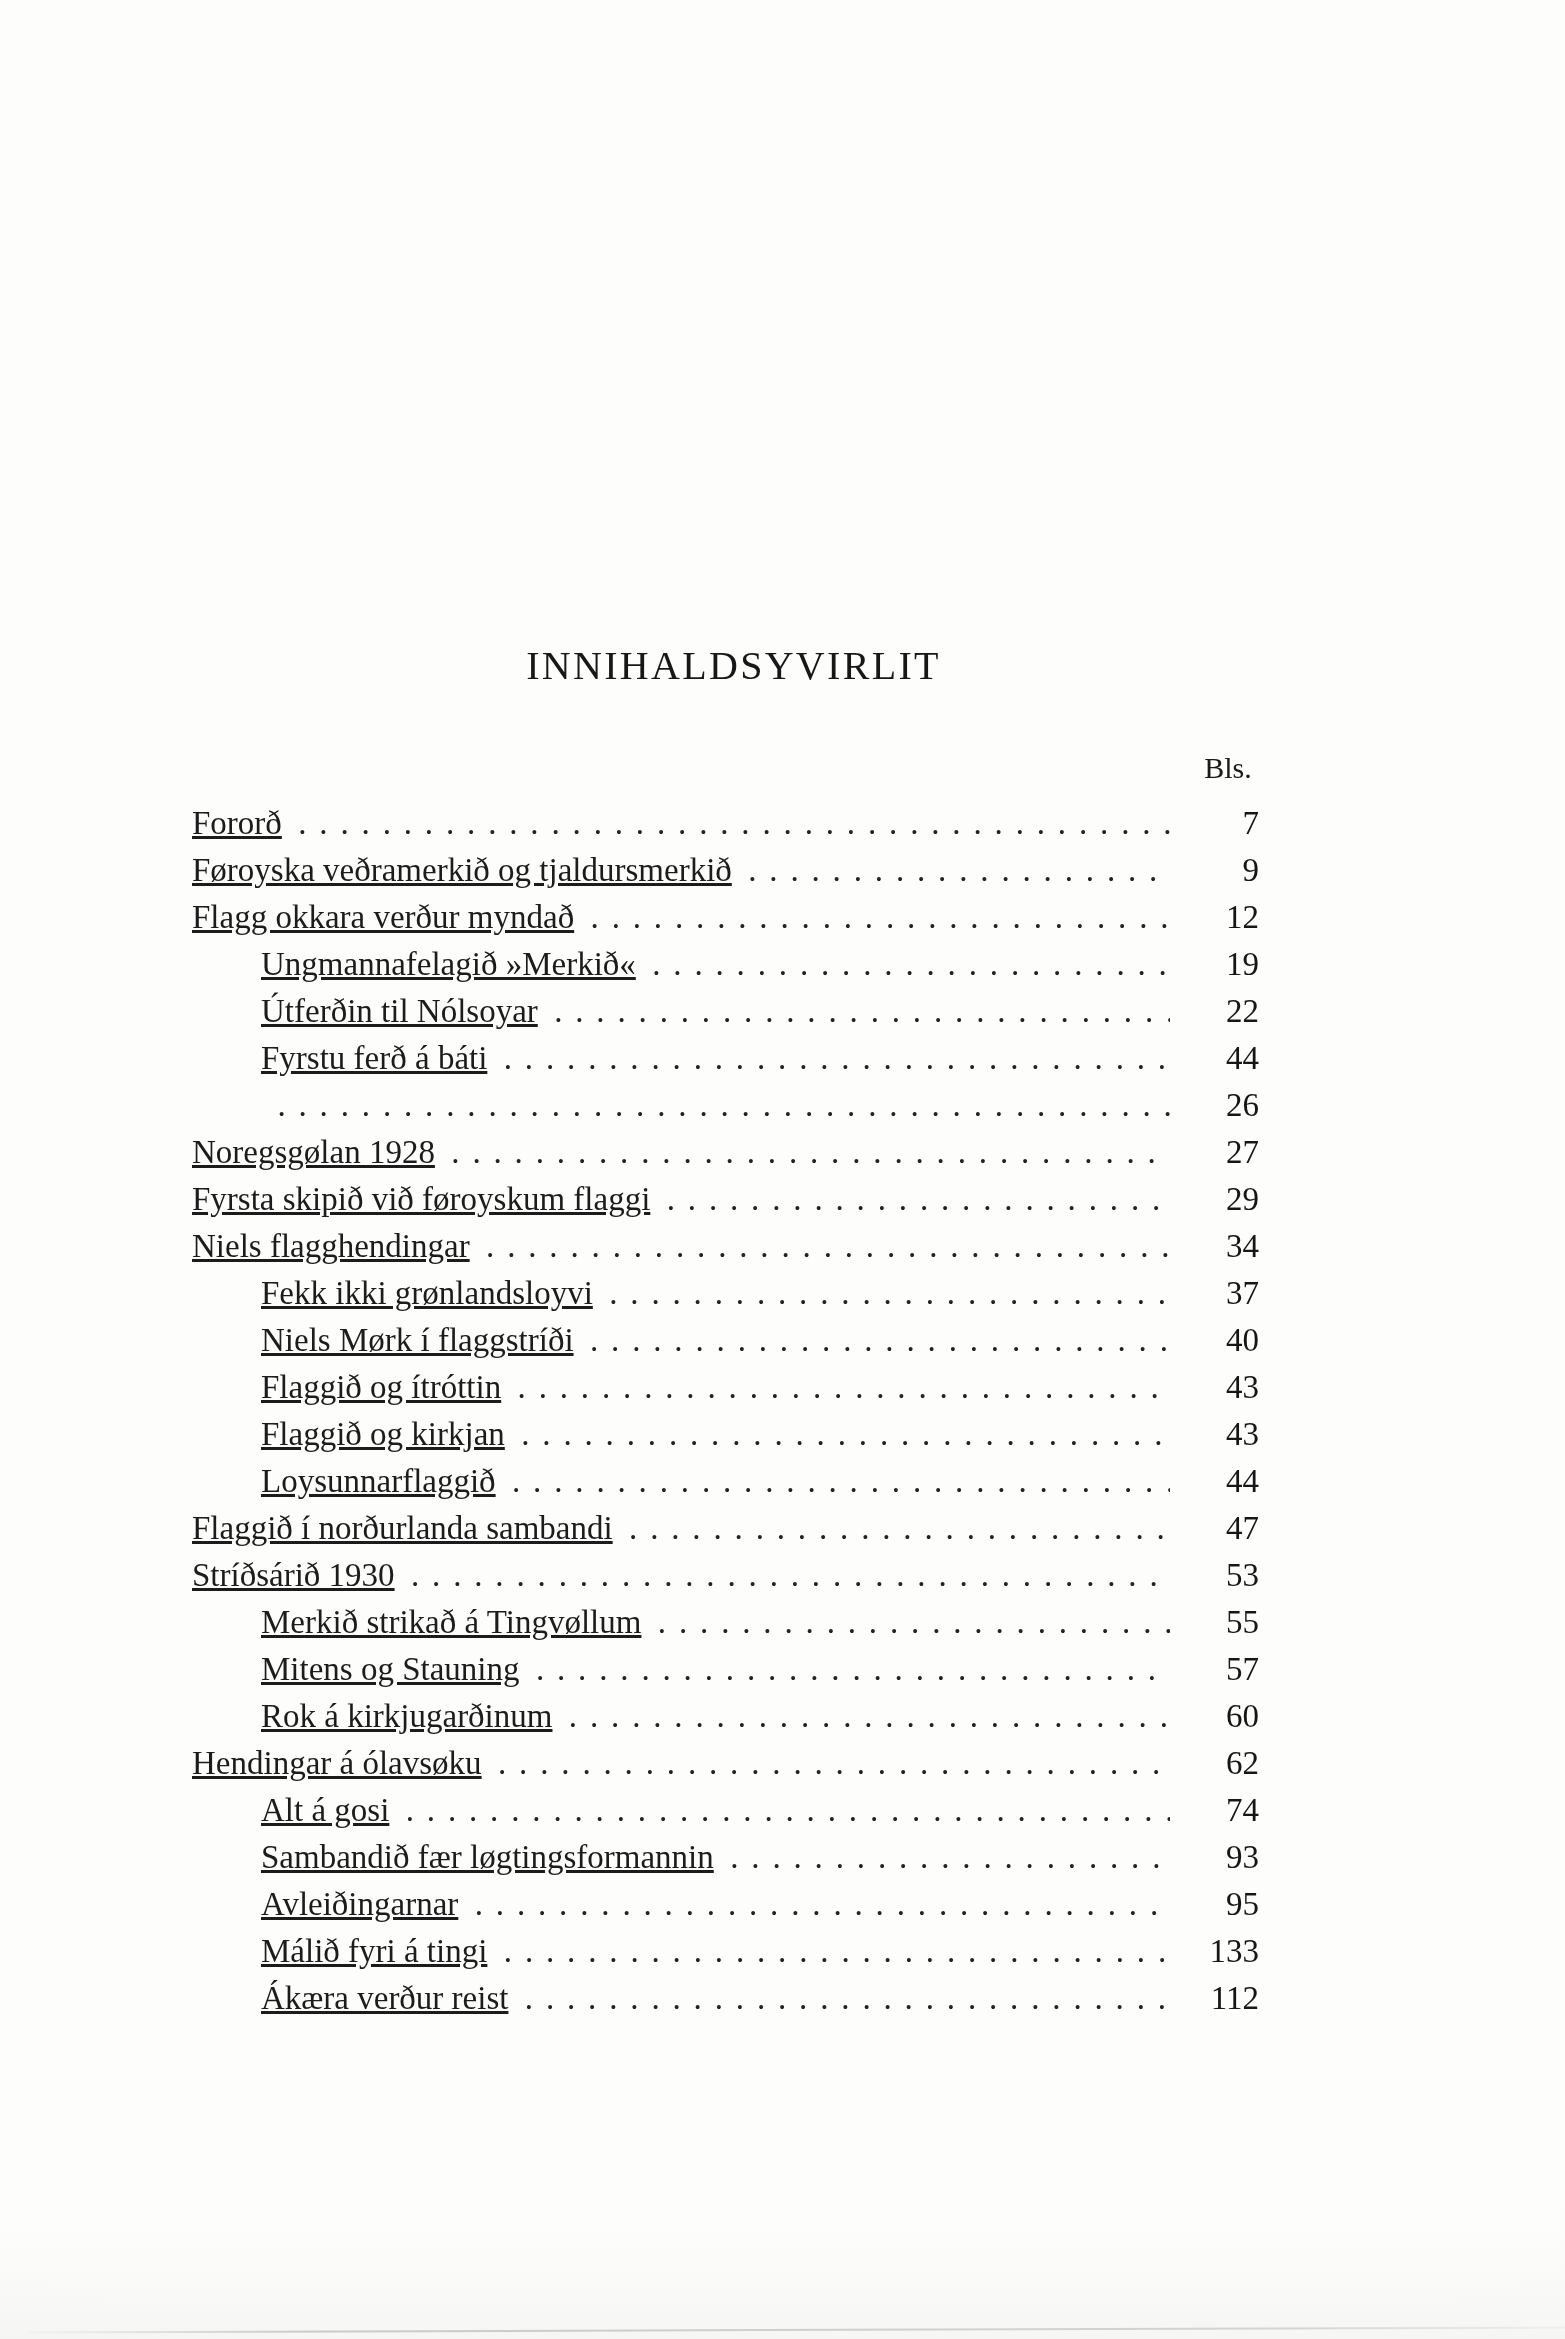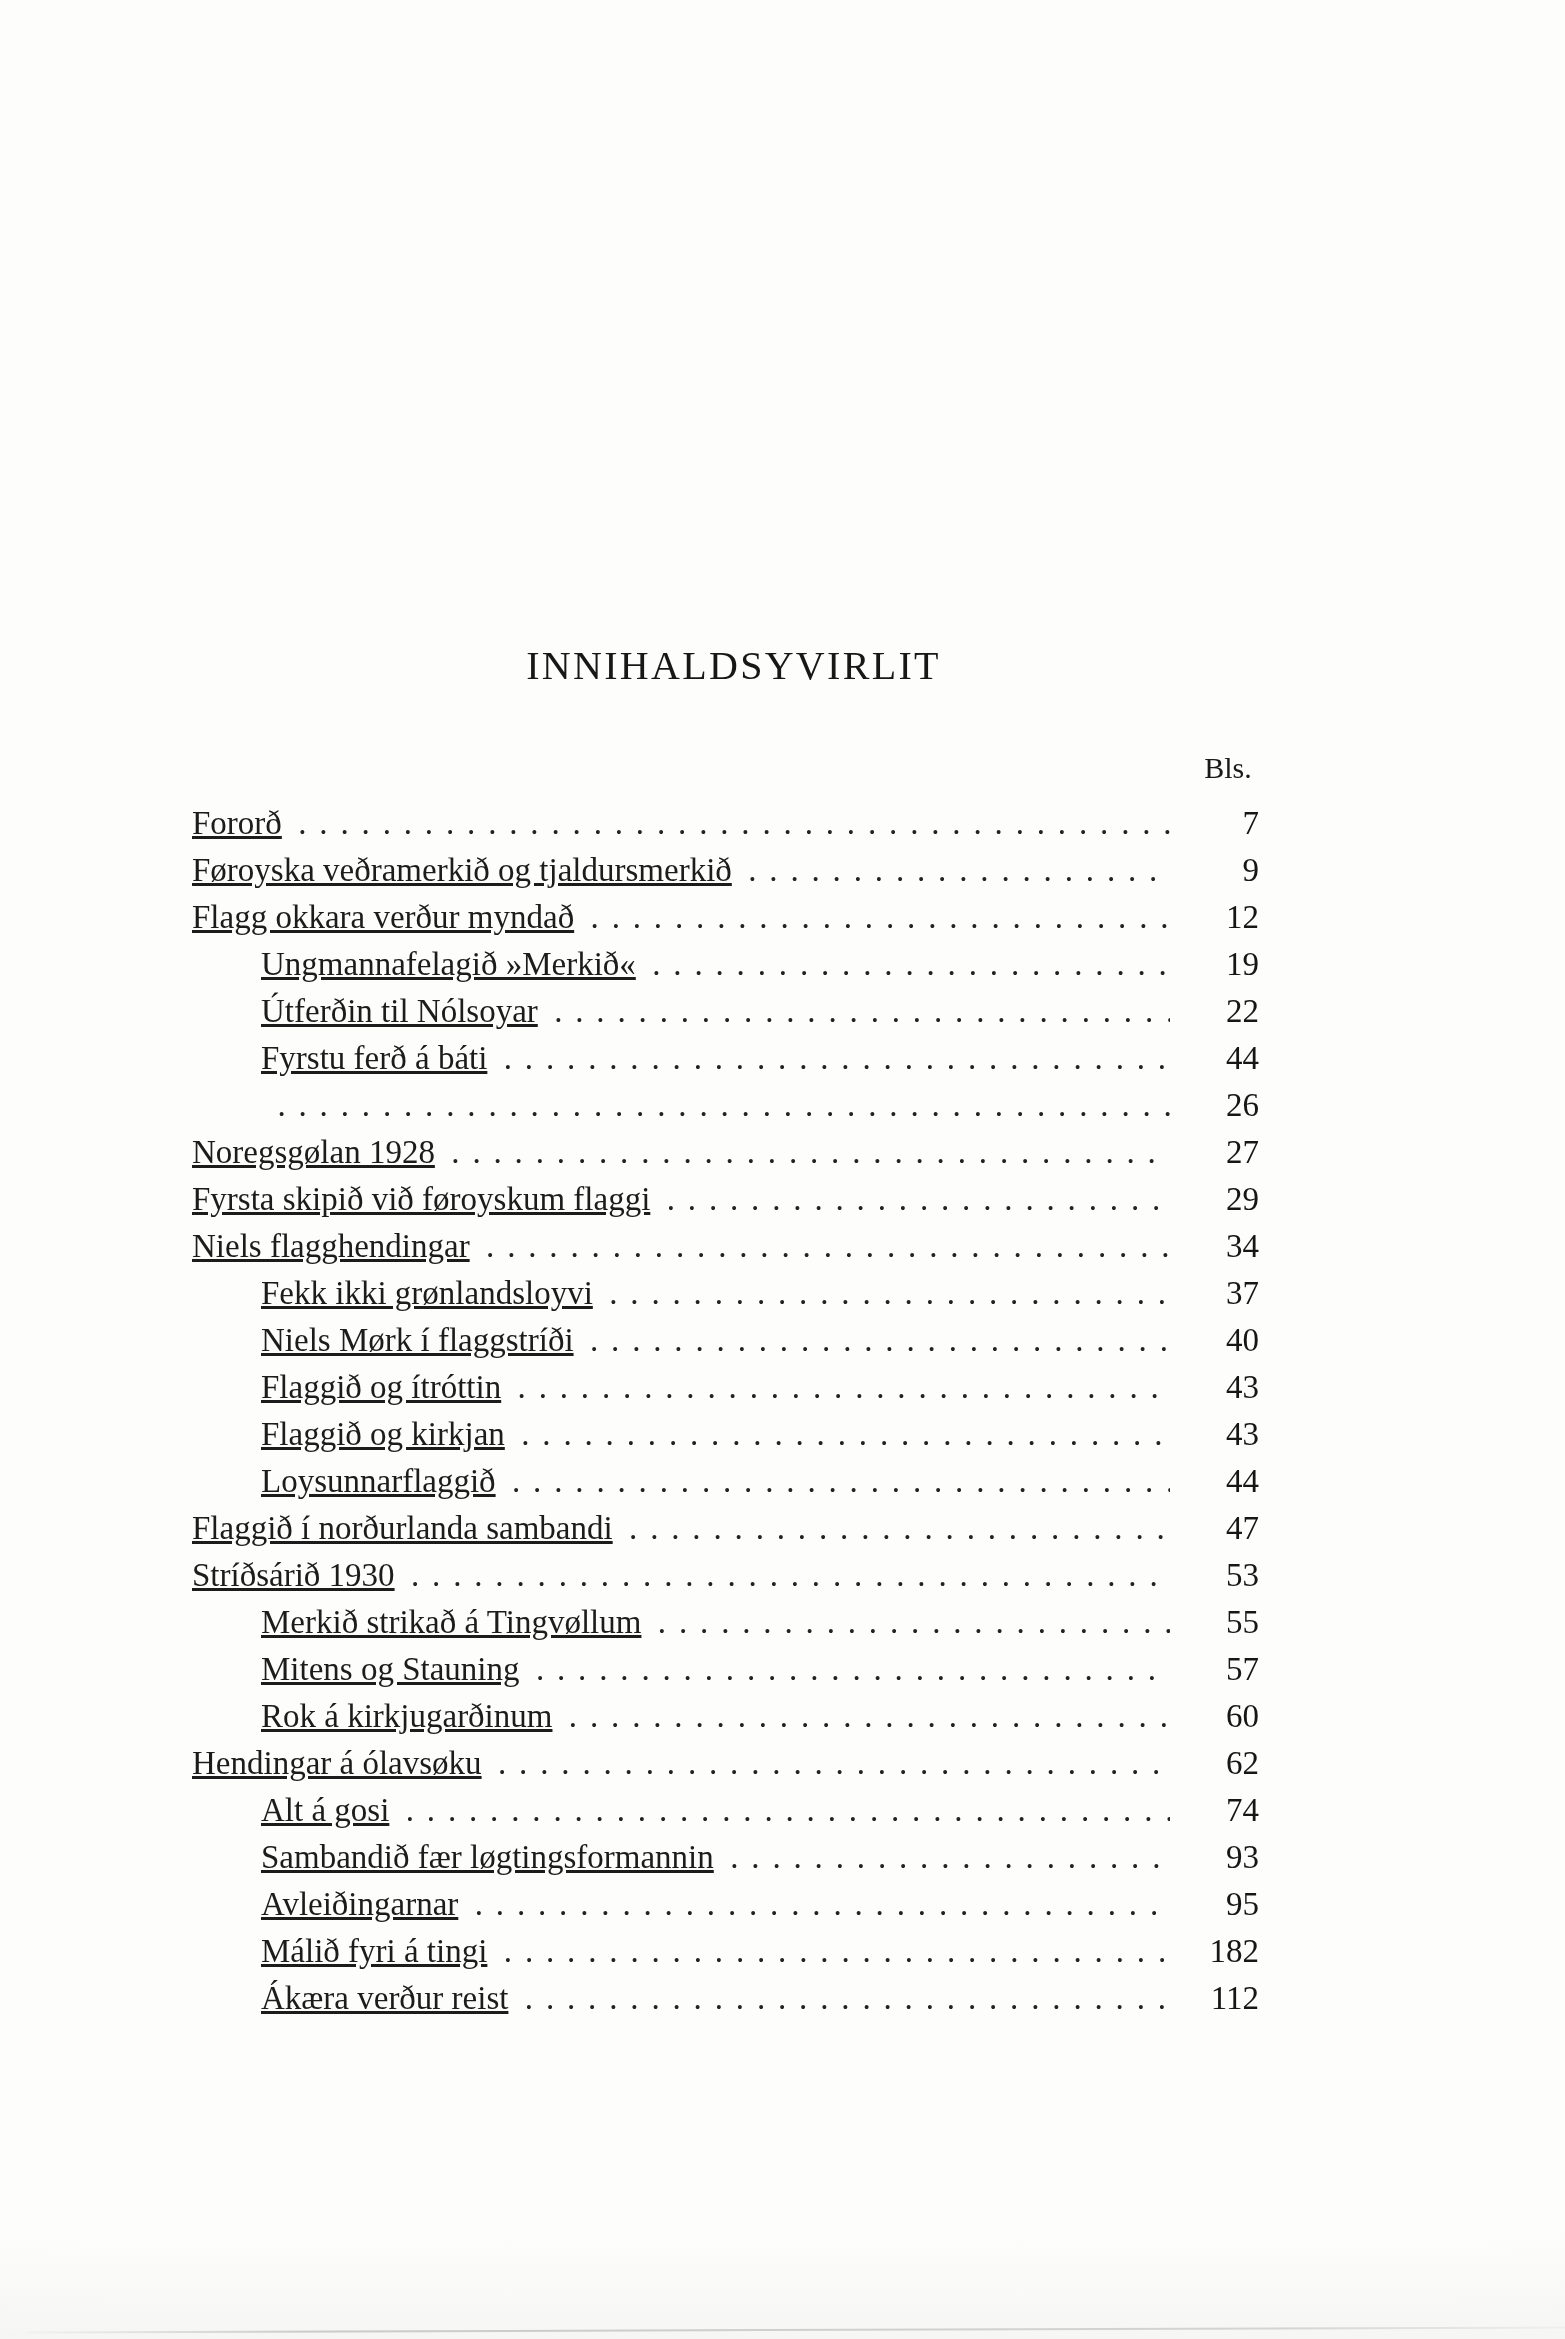--- a/index.html
+++ b/index.html
@@ -229,21 +229,21 @@
       <span class="toc-page">93</span>
     </div>
       <div class="toc-row indent-1">
       <span class="toc-label">Avleiðingarnar</span>
       <span class="toc-dots-wrap"><span class="toc-dots">. . . . . . . . . . . . . . . . . . . . . . . . . . . . . . . . . . . . . . . . . . . . . . . . . . . . . . . . . . . . . . . . . . . . . .</span></span>
       <span class="toc-page">95</span>
     </div>
       <div class="toc-row indent-1">
       <span class="toc-label">Málið fyri á tingi</span>
       <span class="toc-dots-wrap"><span class="toc-dots">. . . . . . . . . . . . . . . . . . . . . . . . . . . . . . . . . . . . . . . . . . . . . . . . . . . . . . . . . . . . . . . . . . . . . .</span></span>
-      <span class="toc-page">182</span>
+      <span class="toc-page">133</span>
     </div>
       <div class="toc-row indent-1">
       <span class="toc-label">Ákæra verður reist</span>
       <span class="toc-dots-wrap"><span class="toc-dots">. . . . . . . . . . . . . . . . . . . . . . . . . . . . . . . . . . . . . . . . . . . . . . . . . . . . . . . . . . . . . . . . . . . . . .</span></span>
       <span class="toc-page">112</span>
     </div>
     </div>
 
   <div class="scan-bottom-line"></div>
   <div class="scan-shade-bottom"></div>

